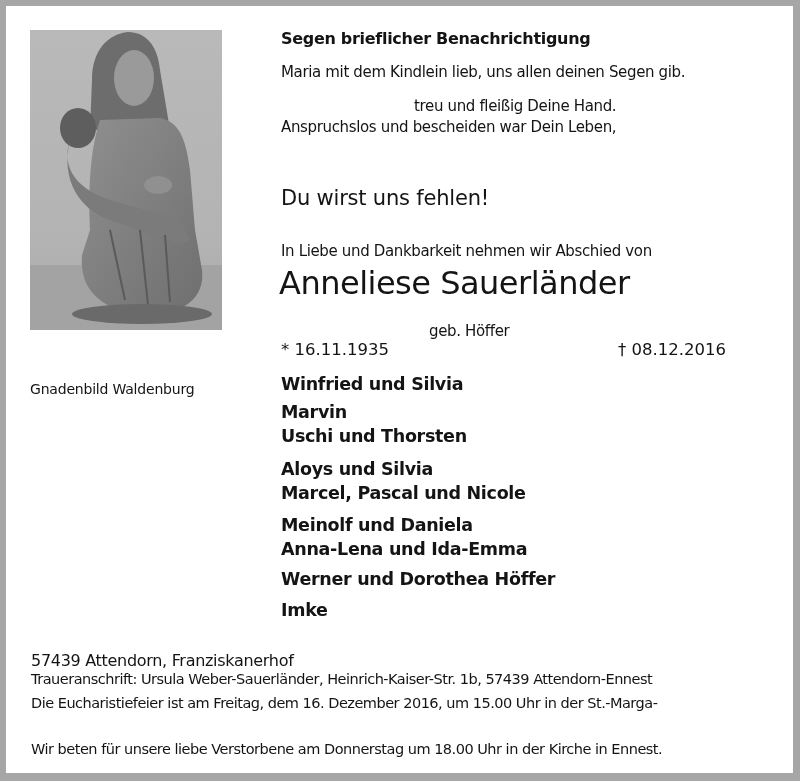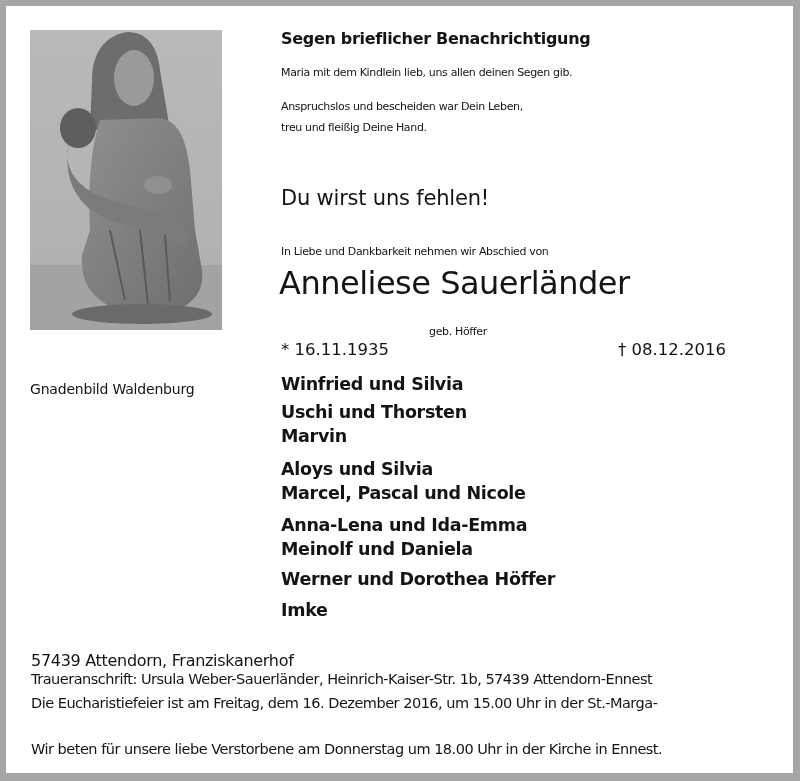--- a/index.html
+++ b/index.html
@@ -4,21 +4,21 @@
 <style>
   html, body { margin:0; padding:0; }
   body { width:800px; height:781px; background:#a6a6a6; position:relative; overflow:hidden;
          font-family:"DejaVu Sans", "Liberation Sans", sans-serif; color:#141414; }
   .card { position:absolute; left:6px; top:6px; width:787px; height:767px; background:#ffffff; }
   .photo { position:absolute; left:30px; top:30px; width:192px; height:300px;
            background:linear-gradient(180deg,#b9b9b9 0%,#b3b3b3 70%,#a9a9a9 100%); overflow:hidden; }
   .caption { position:absolute; left:30px; top:341px; font-size:14px; letter-spacing:-0.2px;margin-top:40px; }
   .t { position:absolute; white-space:nowrap; }
   .hdr { left:281px; top:29px; font-size:16px; font-weight:bold; letter-spacing:-0.3px; }
-  .p { font-size:11px; letter-spacing:-0.35px; line-height:21px; }
+  .p { font-size:15px; letter-spacing:-0.35px; line-height:21px;text-align:right; }
   .big { font-size:21px; letter-spacing:-0.2px; }
   .name { left:279px; top:264px; font-size:32px; letter-spacing:-0.5px; font-weight:normal; }
   .fam { font-size:17.5px; font-weight:bold; letter-spacing:-0.3px; line-height:24px; }
   .foot { font-size:14.5px; letter-spacing:-0.5px; line-height:20px; }
 </style>
 </head>
 <body>
 
 <div class="card"></div>
 
@@ -48,48 +48,48 @@
     <ellipse cx="112" cy="284" rx="70" ry="10" fill="#6a6a6a"></ellipse>
   </svg>
 </div>
 <div class="t caption">Gnadenbild Waldenburg</div>
 
 <div class="t hdr">Segen brieflicher Benachrichtigung</div>
 
 <div class="t p" style="left:281px; top:62px;">Maria mit dem Kindlein lieb, uns allen deinen Segen gib.</div>
 
 <div class="t p" style="left:281px; top:96px;">
+  <div>treu und fleißig Deine Hand.</div>
   <div>Anspruchslos und bescheiden war Dein Leben,</div>
-  <div>treu und fleißig Deine Hand.</div>
 </div>
 
 <div class="t big" style="left:281px; top:186px;">Du wirst uns fehlen!</div>
 
 <div class="t p" style="left:281px; top:241px;">In Liebe und Dankbarkeit nehmen wir Abschied von</div>
 
 <div class="t name">Anneliese Sauerländer</div>
 
 <div class="t p" style="left:429px; top:321px;">geb. Höffer</div>
 <div class="t" style="left:281px; top:340px; font-size:16.5px;">* 16.11.1935</div>
 <div class="t" style="left:618px; top:340px; font-size:16.5px;">† 08.12.2016</div>
 
 <div class="t fam" style="left:281px; top:372px;">
   <div>Winfried und Silvia</div>
 </div>
 <div class="t fam" style="left:281px; top:400px;">
+  <div>Marvin</div>
   <div>Uschi und Thorsten</div>
-  <div>Marvin</div>
 </div>
 <div class="t fam" style="left:281px; top:457px;">
   <div>Aloys und Silvia</div>
   <div>Marcel, Pascal und Nicole</div>
 </div>
 <div class="t fam" style="left:281px; top:513px;">
+  <div>Meinolf und Daniela</div>
   <div>Anna-Lena und Ida-Emma</div>
-  <div>Meinolf und Daniela</div>
 </div>
 <div class="t fam" style="left:281px; top:567px;">
   <div>Werner und Dorothea Höffer</div>
 </div>
 <div class="t fam" style="left:281px; top:598px;">
   <div>Imke</div>
 </div>
 
 <div class="t" style="left:31px; top:651px; font-size:16px; letter-spacing:-0.3px;">57439 Attendorn, Franziskanerhof</div>
 <div class="t foot" style="left:31px; top:669px;">Traueranschrift: Ursula Weber-Sauerländer, Heinrich-Kaiser-Str. 1b, 57439 Attendorn-Ennest</div>

